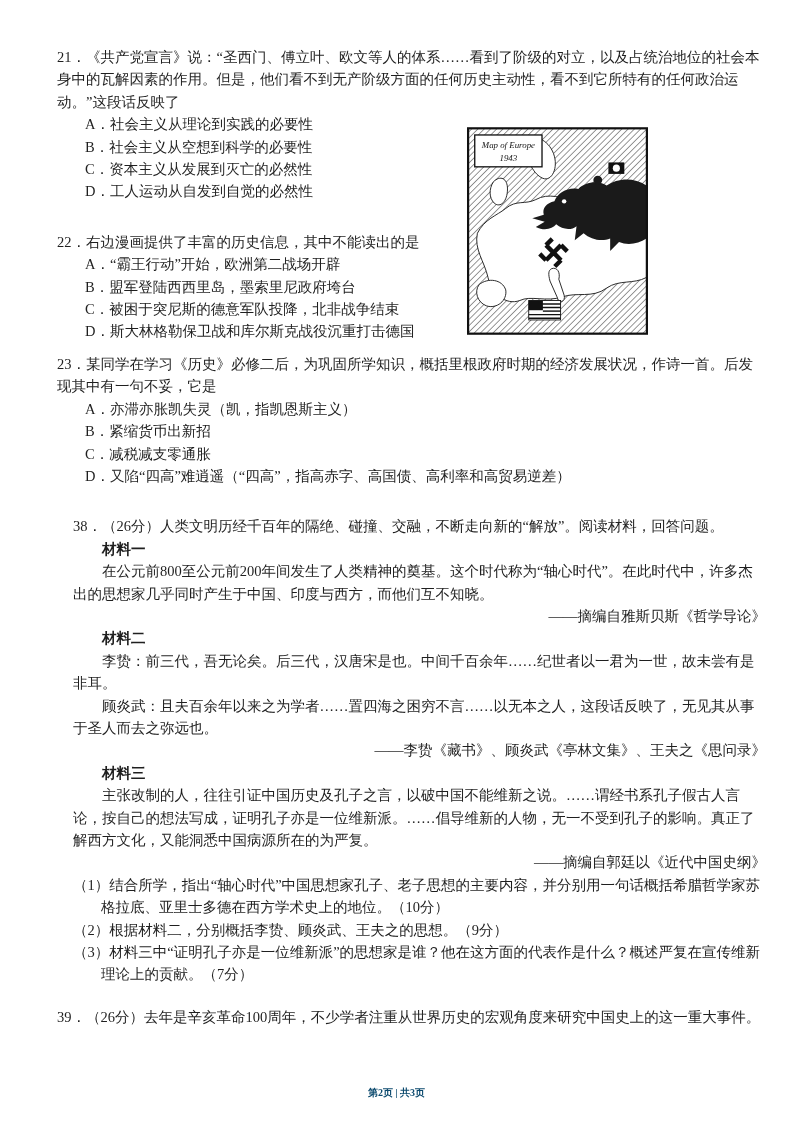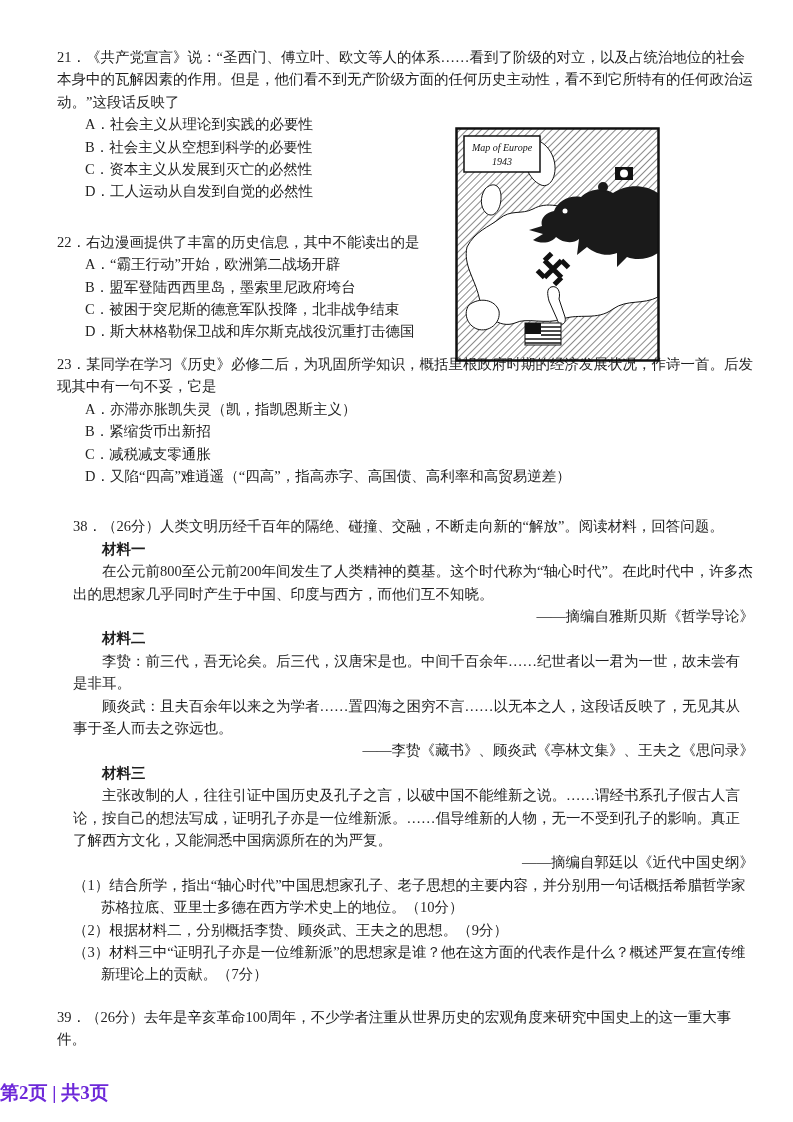--- a/index.html
+++ b/index.html
@@ -6,21 +6,21 @@
   html, body { margin: 0; padding: 0; background: #ffffff; }
   .page {
     position: relative;
     width: 793px;
     height: 1122px;
     background: #ffffff;
     color: #1f1f1f;
     font-family: "Liberation Serif", "DejaVu Serif", serif;
     font-size: 14.5px;
     line-height: 22.4px;
-    padding: 46px 39px 0 57px;
+    padding: 46px 27px 0 57px;
     overflow: hidden;
   }
   p { margin: 0; }
   .q { margin: 0; }
   .mt-52 { margin-top: 28px; }
   .mt-24 { margin-top: 10px; }
   .mt-28 { margin-top: 28px; margin-left: 16px; }
   .mt-20 { margin-top: 20px; }
   .qnum { display: inline; }
   .stem { display: inline; }
@@ -28,32 +28,32 @@
   .opt { padding-left: 28px; }
   .material-title { font-weight: bold; text-indent: 2em; }
   .para { text-indent: 2em; }
   .src { text-align: right; }
   .sub { padding-left: 28px; text-indent: -28px; }
   .cartoon-box {
     position: absolute;
     left: 455px;
     top: 127px;
     width: 205px;
-    height: 235px;
+    height: 208px;
   }
   .cartoon-box svg { display: block; width: 100%; height: 100%; }
   .footer {
     position: absolute;
     left: 0;
     bottom: 18px;
     width: 100%;
-    text-align: left;
-    font-size: 19px;
+    text-align: center;
+    font-size: 10px;
     font-weight: bold;
-    color: #6d28d9;
+    color: #0c4a6e;
   }
 </style>
 </head>
 <body>
 
 <div class="page">
 
   <div class="q">
     <p><span class="qnum">21．</span><span class="stem">《共产党宣言》说：“圣西门、傅立叶、欧文等人的体系……看到了阶级的对立，以及占统治地位的社会本身中的瓦解因素的作用。但是，他们看不到无产阶级方面的任何历史主动性，看不到它所特有的任何政治运动。”这段话反映了</span></p>
     <div class="opts">

